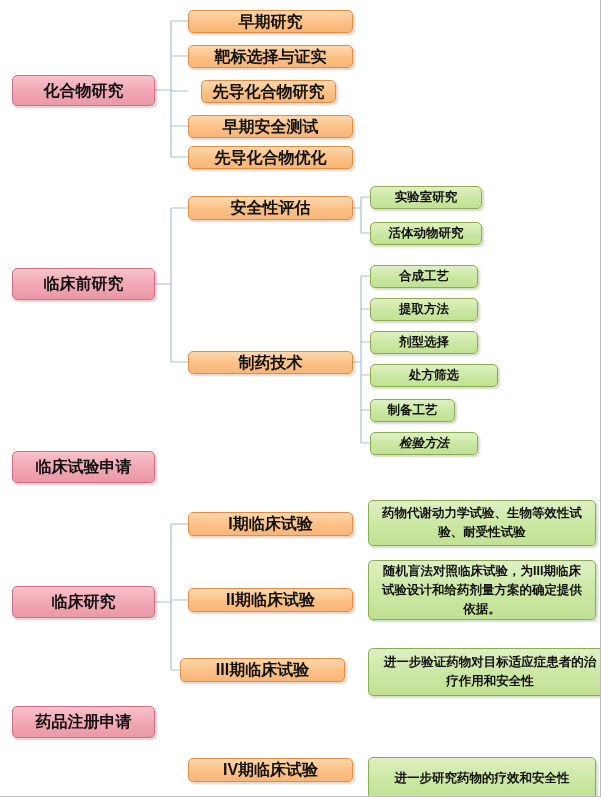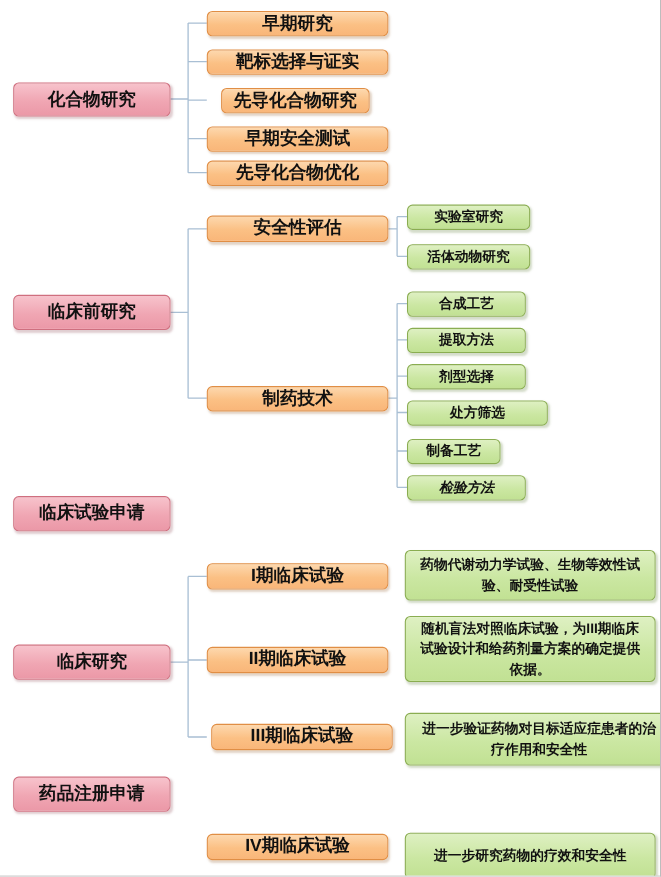--- a/index.html
+++ b/index.html
@@ -89,21 +89,21 @@
   <div class="box orange" style="left:188px;top:45px;width:165px;height:23px;">靶标选择与证实</div>
   <div class="box orange" style="left:201px;top:80px;width:135px;height:23px;">先导化合物研究</div>
   <div class="box orange" style="left:188px;top:115px;width:165px;height:23px;">早期安全测试</div>
   <div class="box orange" style="left:188px;top:146px;width:165px;height:23px;">先导化合物优化</div>
 
   <div class="box orange" style="left:188px;top:196px;width:165px;height:24px;">安全性评估</div>
   <div class="box orange" style="left:188px;top:351px;width:165px;height:23px;">制药技术</div>
 
   <div class="box orange" style="left:188px;top:512px;width:165px;height:24px;">I期临床试验</div>
   <div class="box orange" style="left:188px;top:588px;width:165px;height:24px;">II期临床试验</div>
-  <div class="box orange" style="left:192px;top:658px;width:165px;height:24px;">III期临床试验</div>
+  <div class="box orange" style="left:180px;top:658px;width:165px;height:24px;">III期临床试验</div>
   <div class="box orange" style="left:188px;top:758px;width:165px;height:24px;">IV期临床试验</div>
 
   <div class="box green" style="left:370px;top:186px;width:112px;height:23px;">实验室研究</div>
   <div class="box green" style="left:370px;top:222px;width:112px;height:23px;">活体动物研究</div>
 
   <div class="box green" style="left:370px;top:265px;width:108px;height:23px;">合成工艺</div>
   <div class="box green" style="left:370px;top:298px;width:108px;height:23px;">提取方法</div>
   <div class="box green" style="left:370px;top:331px;width:108px;height:23px;">剂型选择</div>
   <div class="box green" style="left:370px;top:364px;width:128px;height:23px;">处方筛选</div>
   <div class="box green" style="left:370px;top:399px;width:85px;height:23px;">制备工艺</div>

